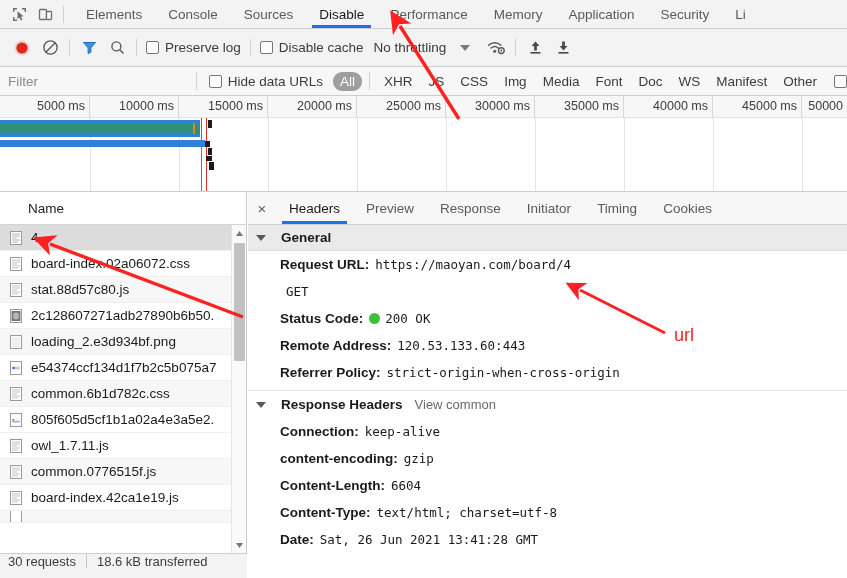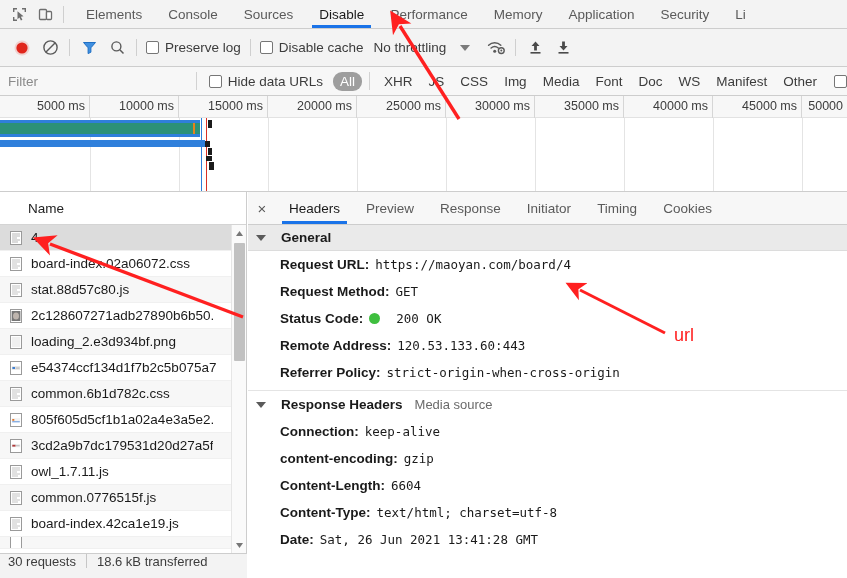--- a/index.html
+++ b/index.html
@@ -484,29 +484,20 @@
       <div class="frow">
         <svg class="ficon" viewBox="0 0 16 16">
           <rect x="2.5" y="1.5" width="11" height="13" fill="#fff" stroke="#9a9a9a"></rect>
           <rect x="3.8" y="6.2" width="8.4" height="3.4" fill="#f2f2f2"></rect>
           <rect x="4.3" y="7" width="2" height="1.8" fill="#e0742a"></rect>
           <rect x="4.2" y="9.3" width="7.6" height="1" fill="#5a8fd8"></rect>
         </svg>
         <span class="fname">805f605d5cf1b1a02a4e3a5e2.</span>
       </div>
 
-      <div class="frow alt">
-        <svg class="ficon" viewBox="0 0 16 16">
-          <rect x="2.5" y="1.5" width="11" height="13" fill="#fff" stroke="#9a9a9a"></rect>
-          <rect x="3.8" y="6.2" width="8.4" height="3" fill="#ececec"></rect>
-          <rect x="4.3" y="6.8" width="3.2" height="1.8" fill="#b03a3a"></rect>
-          <rect x="8" y="7.2" width="3.6" height="1" fill="#bbb"></rect>
-        </svg>
-        <span class="fname">3cd2a9b7dc179531d20d27a5f</span>
-      </div>
 
       <div class="frow">
         <svg class="ficon" viewBox="0 0 16 16">
           <rect x="2.5" y="1.5" width="11" height="13" fill="#fff" stroke="#9a9a9a"></rect>
           <g fill="#c4c4c4">
               <rect x="4" y="3.5" width="8" height="1"></rect>
               <rect x="4" y="5.5" width="8" height="1"></rect>
               <rect x="4" y="7.5" width="5" height="1"></rect>
               <rect x="4" y="9.5" width="8" height="1"></rect>
               <rect x="4" y="11.5" width="6" height="1"></rect>
@@ -598,44 +589,43 @@
       <span class="tri"></span>
       <span>General</span>
     </div>
 
     <div>
       <div class="hrow">
         <span class="hkey">Request URL:</span>
         <span class="hval">https://maoyan.com/board/4</span>
       </div>
       <div class="hrow">
-        <span class="hkey">Request Method:</span>
         <span class="hval">GET</span>
       </div>
       <div class="hrow">
         <span class="hkey">Status Code:</span>
         <span class="dot-green"></span>
-        <span class="hval" style="margin-left:11px">200 OK</span>
+        <span class="hval" style="margin-left:0">200 OK</span>
       </div>
       <div class="hrow">
         <span class="hkey">Remote Address:</span>
         <span class="hval">120.53.133.60:443</span>
       </div>
       <div class="hrow">
         <span class="hkey">Referrer Policy:</span>
         <span class="hval">strict-origin-when-cross-origin</span>
       </div>
     </div>
 
     <div class="hr-line"></div>
 
     <div class="sect-head" style="background:#fff;border-bottom:none;height:27px">
       <span class="tri"></span>
       <span>Response Headers</span>
-      <span class="view-src">Media source</span>
+      <span class="view-src">View common</span>
     </div>
 
     <div>
       <div class="hrow">
         <span class="hkey">Connection:</span>
         <span class="hval">keep-alive</span>
       </div>
       <div class="hrow">
         <span class="hkey">content-encoding:</span>
         <span class="hval">gzip</span>

